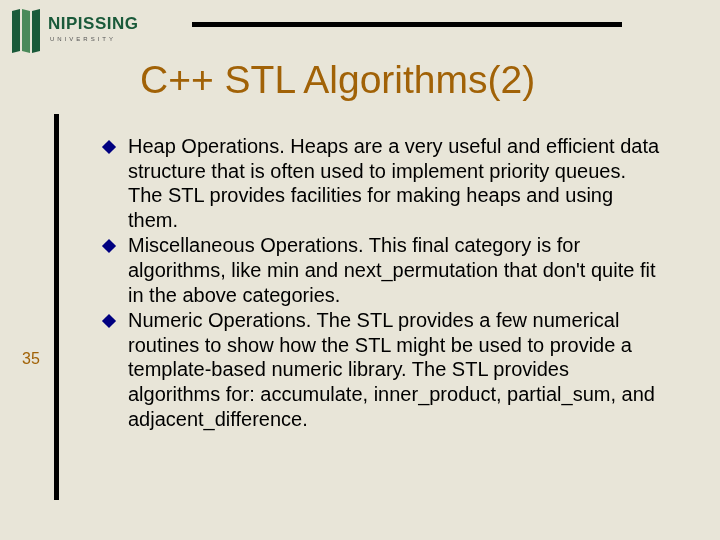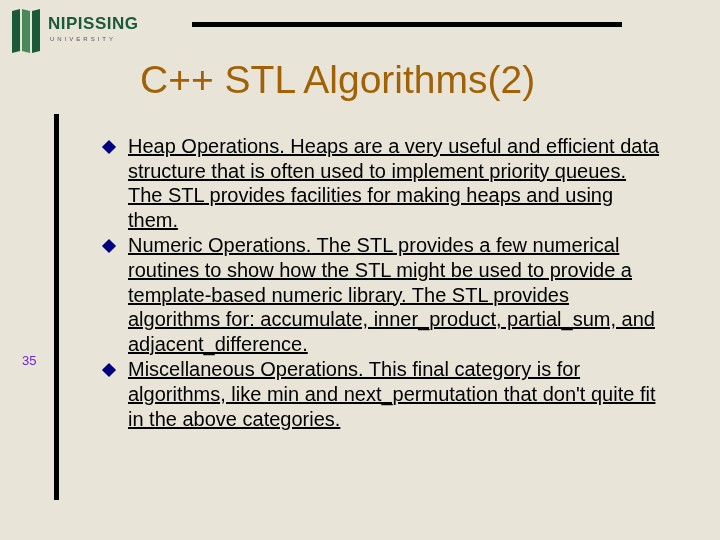--- a/index.html
+++ b/index.html
@@ -100,28 +100,27 @@
     height: 10px;
     background: #000080;
     transform: rotate(45deg);
     margin-top: 8px;
     margin-right: 14px;
   }
   .btext {
     font-size: 20px;
     line-height: 1.23;
     color: #000;
-    text-decoration: underline;
   }
   .pagenum {
     position: absolute;
     left: 22px;
     bottom: 20px;
-    font-size: 13px;
-    color: #6d28d9;
+    font-size: 16px;
+    color: #a16207;
   }
 </style>
 </head>
 <body>
 
 <div class="slide">
 
   <div class="logo">
     <div class="logo-mark">
       <div class="stripe s1"></div>
@@ -137,23 +136,23 @@
 
   <div class="title">C++ STL Algorithms(2)</div>
 
   <div class="body">
     <div class="bullet">
       <div class="diamond"></div>
       <div class="btext">Heap Operations. Heaps are a very useful and efficient data structure that is often used to implement priority queues. The STL provides facilities for making heaps and using them.</div>
     </div>
     <div class="bullet">
       <div class="diamond"></div>
-      <div class="btext">Numeric Operations. The STL provides a few numerical routines to show how the STL might be used to provide a template-based numeric library. The STL provides algorithms for: accumulate, inner_product, partial_sum, and adjacent_difference.</div>
+      <div class="btext">Miscellaneous Operations. This final category is for algorithms, like min and next_permutation that don't quite fit in the above categories.</div>
     </div>
     <div class="bullet">
       <div class="diamond"></div>
-      <div class="btext">Miscellaneous Operations. This final category is for algorithms, like min and next_permutation that don't quite fit in the above categories.</div>
+      <div class="btext">Numeric Operations. The STL provides a few numerical routines to show how the STL might be used to provide a template-based numeric library. The STL provides algorithms for: accumulate, inner_product, partial_sum, and adjacent_difference.</div>
     </div>
   </div>
 
   <div class="pagenum">35</div>
 
 </div>
 
 </body></html>

